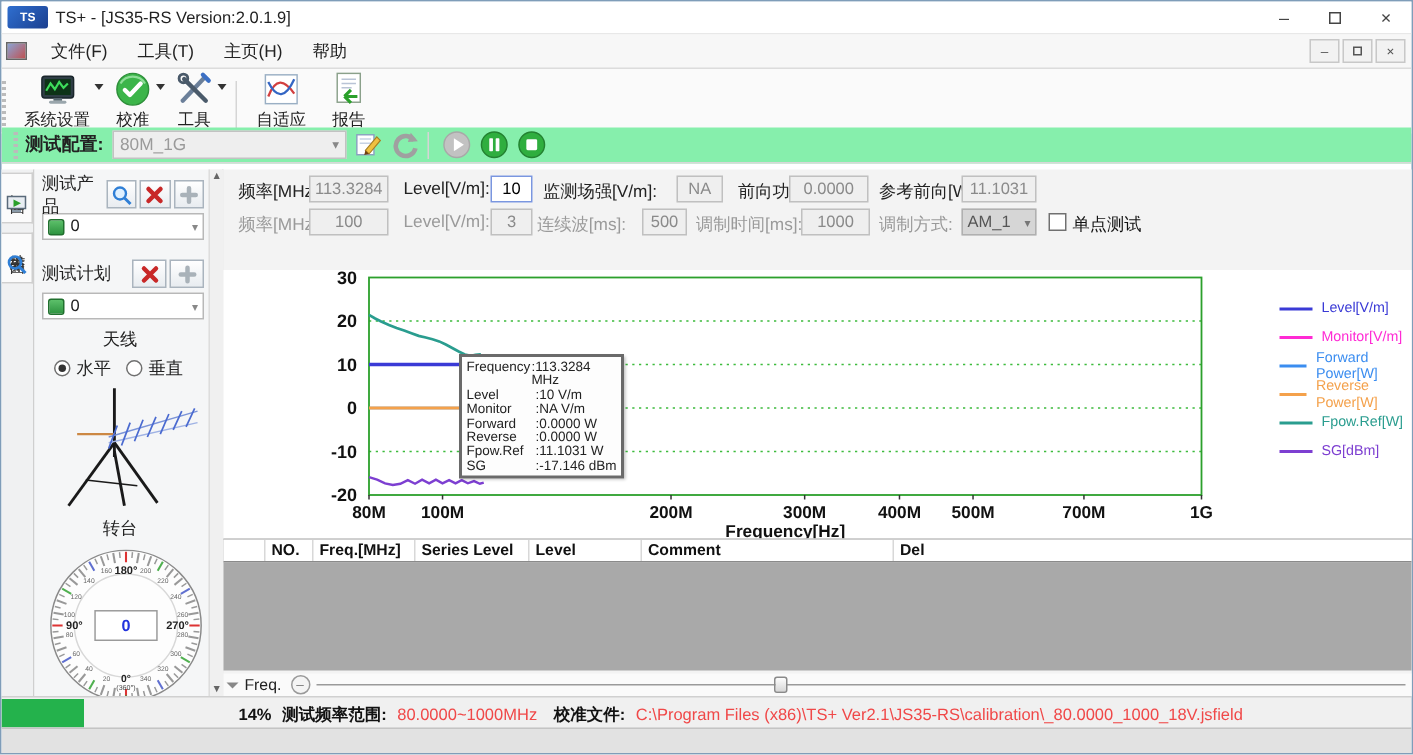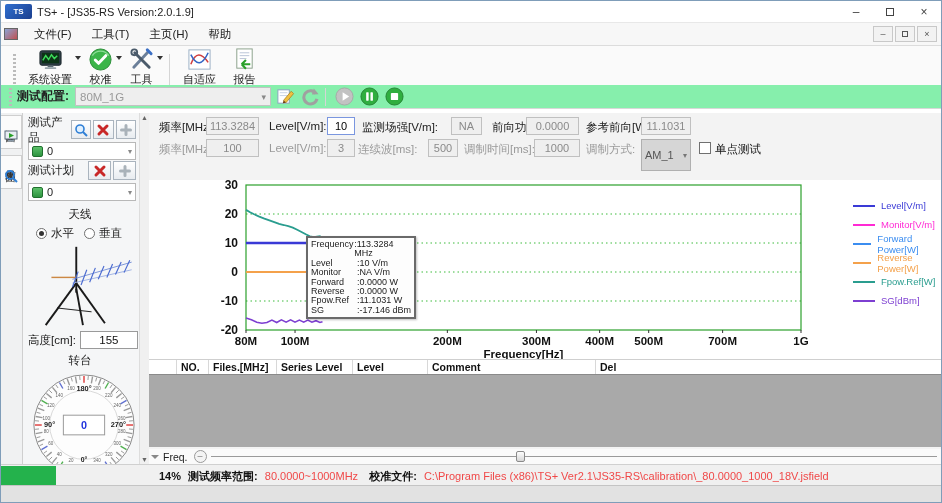--- a/index.html
+++ b/index.html
@@ -15,32 +15,32 @@
   .restore-glyph { width:8px; height:8px; border:1px solid #444; position:relative; }
   
   .menubar { position:absolute; left:0; top:22px; width:100%; height:23px; background:#f7f7f7; border-bottom:1px solid #dcdcdc; display:flex; align-items:center; }
   .mdi-icon { width:14px; height:12px; margin:0 6px 0 3px; background:linear-gradient(135deg,#8aa5d6,#c05050); border:1px solid #666; }
   .menu-item { font-size:11.5px; color:#222; padding:3px 10px; }
   .mdi-btns { margin-left:auto; display:flex; margin-right:4px; }
   .mdi-btn { width:20px; height:16px; border:1px solid #c8c8c8; background:#f2f2f2; font-size:9px; color:#555; display:flex; align-items:center; justify-content:center; margin-left:2px; }
   .mdi-restore { width:6px; height:6px; border:1px solid #555; }
 
   
-  .toolbar { position:absolute; left:0; top:45px; width:100%; height:43px; background:#fafafa; border-bottom:1px solid #e0e0e0; display:flex; align-items:flex-end; padding-left:12px; }
+  .toolbar { position:absolute; left:0; top:45px; width:100%; height:43px; background:#fafafa; border-bottom:1px solid #e0e0e0; display:flex; align-items:flex-end; padding-left:0; }
   .grip { width:3px; height:34px; margin-right:5px; background:repeating-linear-gradient(to bottom,#bbb 0 2px,transparent 2px 4px); }
   .tbtn { position:relative; display:flex; flex-direction:column; align-items:center; padding:1px 7px; margin-right:2px; }
   .tbtn svg { width:25px; height:25px; }
   .tbtn .tlabel { font-size:11px; color:#222; margin-top:0px; white-space:nowrap; }
   .dd-arrow { position:absolute; right:-2px; top:10px; width:0; height:0; border-left:3px solid transparent; border-right:3px solid transparent; border-top:4px solid #333; }
   .tsep { width:1px; height:34px; background:#d5d5d5; margin:0 6px; }
 
   
   .configrow { position:absolute; left:0; top:84px; width:100%; height:24px; background:#86efac; border-bottom:1px solid #d8d8d8; display:flex; align-items:center; padding-left:8px; }
   .cfg-label { font-size:12px; font-weight:bold; color:#222; margin-right:6px; }
-  .cfg-combo { width:196px; height:19px; background:#eeeeee; border:1px solid #c2c2c2; display:flex; align-items:center; font-size:11.5px; color:#9a9a9a; padding:0 4px; }
+  .cfg-combo { width:156px; height:19px; background:#eeeeee; border:1px solid #c2c2c2; display:flex; align-items:center; font-size:11.5px; color:#9a9a9a; padding:0 4px; }
   .cfg-combo .chev { margin-left:auto; font-size:9px; color:#888; }
   .cbtn { width:22px; height:20px; display:flex; align-items:center; justify-content:center; margin-left:3px; }
   .cbtn svg { width:19px; height:19px; }
 
   
   .content { position:absolute; left:0; top:112px; width:100%; height:351px; background:#fff; }
 
   
   .vtabs { position:absolute; left:0; top:0; width:22px; height:100%; background:#f0f1f2; border-right:1px solid #cfcfcf; }
   .vtab { width:21px; background:#fbfbfb; border:1px solid #cfcfcf; border-left:none; display:flex; flex-direction:column; align-items:center; padding:5px 0; }
@@ -70,21 +70,21 @@
   .height-row .hlabel { font-size:11.5px; color:#222; margin-right:4px; white-space:nowrap; }
   .height-input { width:58px; height:18px; border:1px solid #9a9a9a; background:#fff; font-size:11.5px; text-align:center; color:#111; font-family:inherit; }
 
   
   .main { position:absolute; left:148px; top:0; width:794px; height:100%; background:#f3f3f3; }
   .prow { position:absolute; left:0; width:100%; height:22px; }
   .plb { position:absolute; top:4px; font-size:11.5px; color:#222; white-space:nowrap; }
   .plb.gray { color:#9a9a9a; }
   .pin { position:absolute; top:1px; height:18px; border:1px solid #c0c0c0; background:#efefef; color:#8a8a8a; font-size:11px; text-align:center; font-family:inherit; }
   .pin.en { background:#fff; color:#000; border-color:#7a96df; }
-  .psel { position:absolute; top:1px; height:32px; background:#d6d6d6; border:1px solid #b0b0b0; color:#555; font-size:11px; display:flex; align-items:center; padding:0 3px; }
+  .psel { position:absolute; top:1px; height:18px; background:#d6d6d6; border:1px solid #b0b0b0; color:#555; font-size:11px; display:flex; align-items:center; padding:0 3px; }
   .psel .chev { margin-left:auto; font-size:8px; color:#777; }
   .cb { position:absolute; top:4px; width:12px; height:12px; border:1px solid #707070; background:#fff; }
   .cb-label { position:absolute; top:4px; font-size:11.5px; color:#111; white-space:nowrap; }
 
   
   .tabstrip { position:absolute; left:0; top:48px; width:100%; height:19px; display:flex; align-items:flex-end; border-bottom:1px solid #bbb; background:#f3f3f3; }
   .tab { font-size:11px; color:#222; padding:2px 11px 3px 11px; border-right:1px solid #e0e0e0; }
   .tab.active { background:#fff; border:1px solid #bbb; border-bottom:1px solid #fff; font-weight:bold; }
 
   
@@ -287,21 +287,21 @@
           <svg viewBox="0 0 14 14">
               <path d="M7 2.5 V11.5 M2.5 7 H11.5" stroke="#a9b2b9" stroke-width="3" stroke-linecap="round"></path>
             </svg>
         </div>
       </div>
       <div class="sdrop">
         <span class="gicon"></span>
         <span>0</span>
         <span class="chev">▾</span>
       </div>
-      <div class="srow" style="margin-top:0;">
+      <div class="srow" style="margin-top:12px;">
         <span class="slabel">测试计划</span>
         <div class="sbtn">
           <svg viewBox="0 0 14 14">
               <path d="M3 3 L11 11 M11 3 L3 11" stroke="#c82828" stroke-width="3" stroke-linecap="round"></path>
             </svg>
         </div>
         <div class="sbtn">
           <svg viewBox="0 0 14 14">
               <path d="M7 2.5 V11.5 M2.5 7 H11.5" stroke="#a9b2b9" stroke-width="3" stroke-linecap="round"></path>
             </svg>
@@ -335,24 +335,20 @@
         <g stroke="#4a6ad0" stroke-width="1.2">
           <line x1="52" y1="30" x2="46" y2="46"></line>
             <line x1="61" y1="28" x2="55" y2="44"></line>
           <line x1="70" y1="26" x2="64" y2="41"></line>
             <line x1="79" y1="24" x2="73" y2="38"></line>
           <line x1="88" y1="22" x2="82" y2="36"></line>
             <line x1="97" y1="20" x2="91" y2="33"></line>
           <line x1="106" y1="18" x2="100" y2="31"></line>
         </g>
       </svg>
-      <div class="height-row">
-        <span class="hlabel">高度[cm]:</span>
-        <input class="height-input" value="155" style="">
-      </div>
 
       <div class="sgroup-hd" style="margin-top:4px;">
         <span class="gtitle">转台</span>
         <span class="gline"></span>
       </div>
       <svg id="dial-svg" width="112" height="112" viewBox="0 0 114 112" style="display:block;margin:2px auto 0;">
           <circle cx="57" cy="55" r="51" fill="#fdfdfd" stroke="#8a8a8a"></circle>
           <circle cx="57" cy="55" r="35" fill="none" stroke="#d8d8d8"></circle>
           <line x1="57.0" y1="105.0" x2="57.0" y2="98.0" stroke="#dd3333" stroke-width="1.4"></line>
           <line x1="52.6" y1="104.8" x2="53.0" y2="100.8" stroke="#999" stroke-width="1"></line>
@@ -582,21 +578,21 @@
               <span class="tt-l">SG</span>
               <span>:-17.146 dBm</span>
             </div>
         </div>
       </div>
 
       <div class="tablewrap">
         <div class="thead">
           <div class="th" style="width:28px;"></div>
           <div class="th" style="width:32px;">NO.</div>
-          <div class="th" style="width:68px;">Files.[MHz]</div>
+          <div class="th" style="width:68px;">Freq.[MHz]</div>
           <div class="th" style="width:76px;">Series Level</div>
           <div class="th" style="width:75px;">Level</div>
           <div class="th" style="width:168px;">Comment</div>
           <div class="th" style="flex:1;border-right:none;">Del</div>
         </div>
       </div>
 
       <div class="sliderrow">
         <span class="chev-dn"></span>
         <span class="freq-label">Freq.</span>

